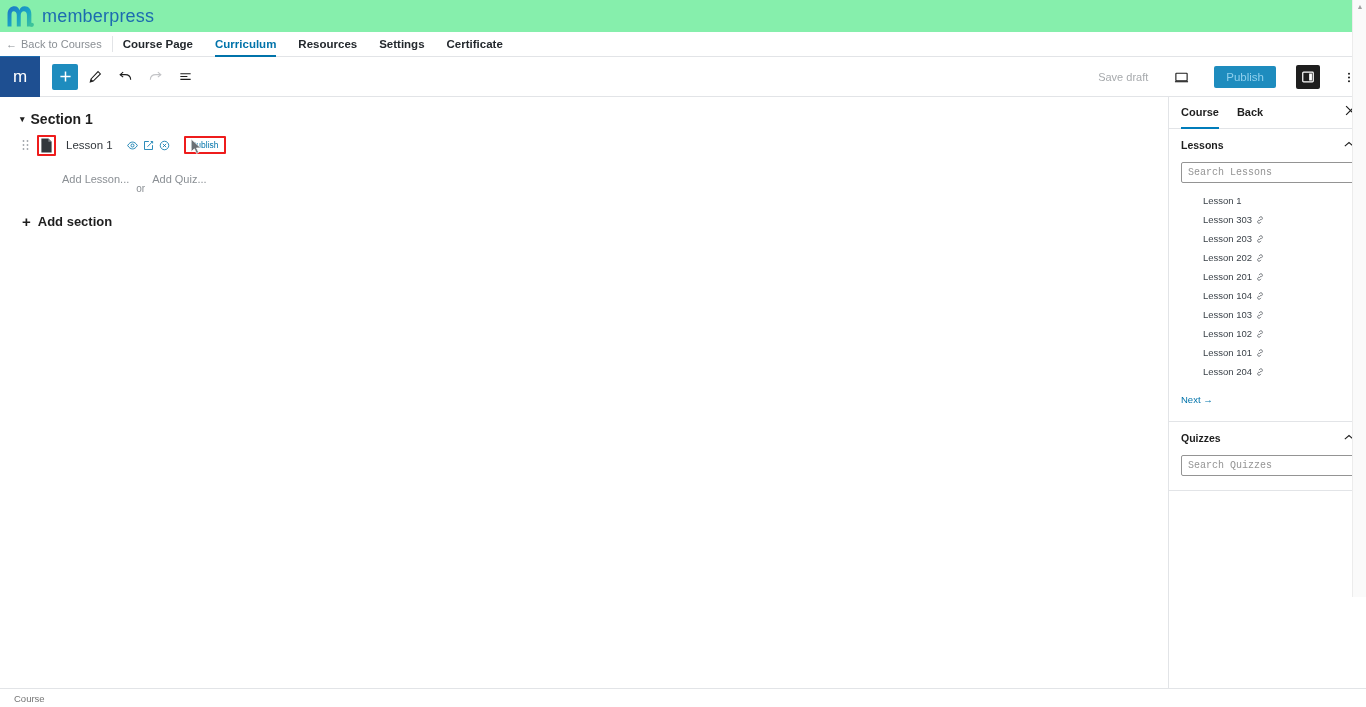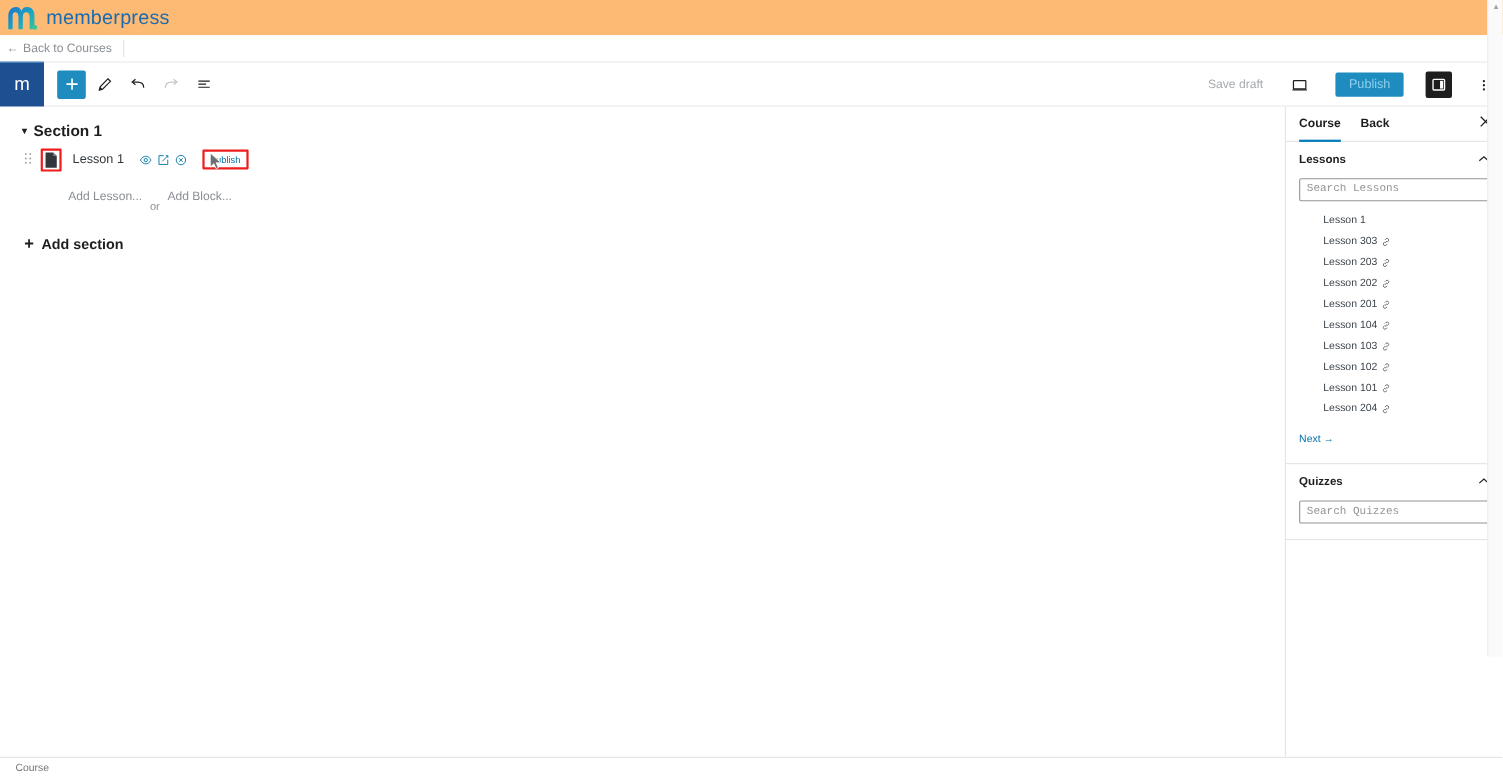--- a/index.html
+++ b/index.html
@@ -8,21 +8,21 @@
     width: 1366px; height: 707px;
     background: #ffffff;
     font-family: "Liberation Sans", sans-serif;
     overflow: hidden;
   }
   #app { position: relative; width: 1366px; height: 707px; background: #fff; }
 
   
   .brandbar {
     height: 32px; display: flex; align-items: center;
-    padding-left: 4px; background: #fdba74;
+    padding-left: 4px; background: #86efac;
   }
   .brand-logo { display: flex; align-items: center; gap: 8px; }
   .brand-mark { width: 30px; height: 26px; display: block; }
   .brand-word {
     font-size: 18px; letter-spacing: .2px; color: #1c6bb0;
     font-weight: 400;
   }
 
   
   .coursenav {
@@ -212,20 +212,27 @@
     </div>
   </div>
 
   <div class="coursenav">
     <div class="nav-accent"></div>
     <div class="back-link">
       <span class="back-arrow">←</span>
       <span>Back to Courses</span>
     </div>
     <div class="nav-divider"></div>
+    <div class="coursenav-tabs">
+      <div class="ctab">Course Page</div>
+      <div class="ctab active">Curriculum</div>
+      <div class="ctab">Resources</div>
+      <div class="ctab">Settings</div>
+      <div class="ctab">Certificate</div>
+    </div>
   </div>
 
   <div class="etoolbar">
     <div class="elogo">
       <span>m</span>
     </div>
     <div class="etools-left">
       <div class="tool-btn primary">
         <svg width="13" height="13" viewBox="0 0 14 14">
           <path d="M7 1.5 L7 12.5 M1.5 7 L12.5 7" stroke="#fff" stroke-width="1.6" fill="none"></path>
@@ -329,21 +336,21 @@
         </span>
 
         <svg class="cursor-arrow" viewBox="0 0 12 16">
           <path d="M1 1 L1 13 L4 10.2 L6 14.5 L8 13.6 L6 9.4 L10 9.4 Z" fill="#6b7075" stroke="#fff" stroke-width="0.7"></path>
         </svg>
       </div>
 
       <div class="add-row">
         <span class="add-link">Add Lesson...</span>
         <span class="add-or">or</span>
-        <span class="add-link">Add Block...</span>
+        <span class="add-link">Add Quiz...</span>
       </div>
 
       <div class="add-section">
         <span class="plus-glyph">+</span>
         <span>Add section</span>
       </div>
     </div>
 
     <div class="sidebar">
       <div class="sb-tabs">

